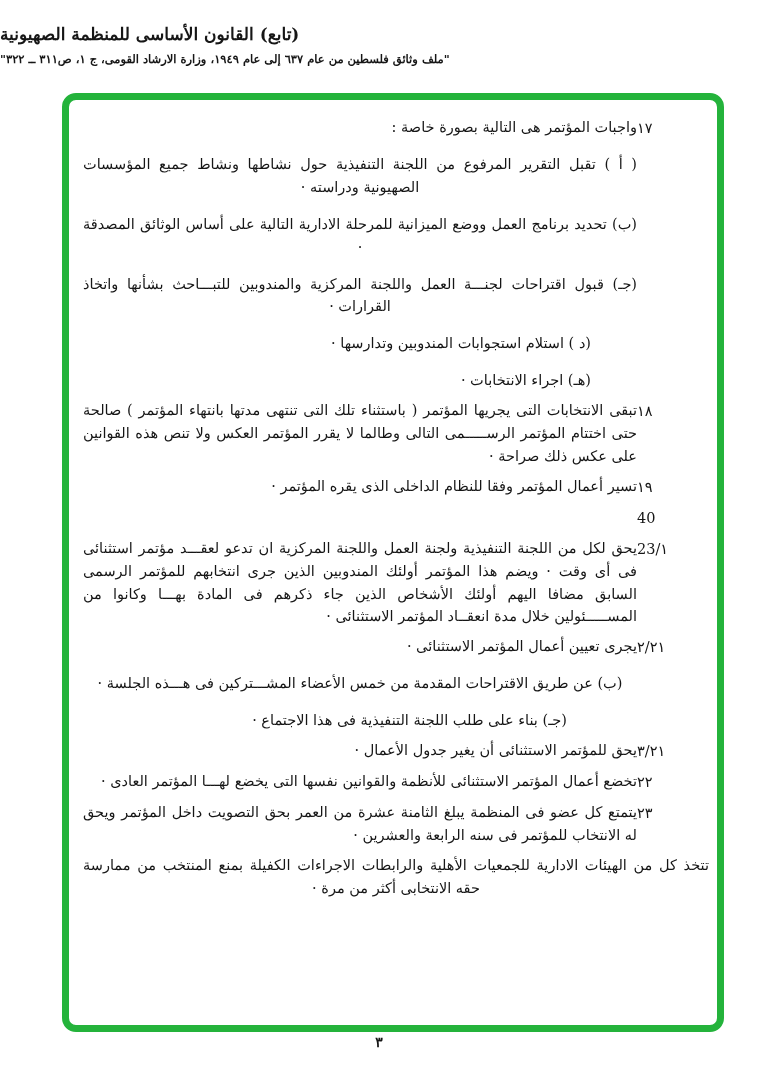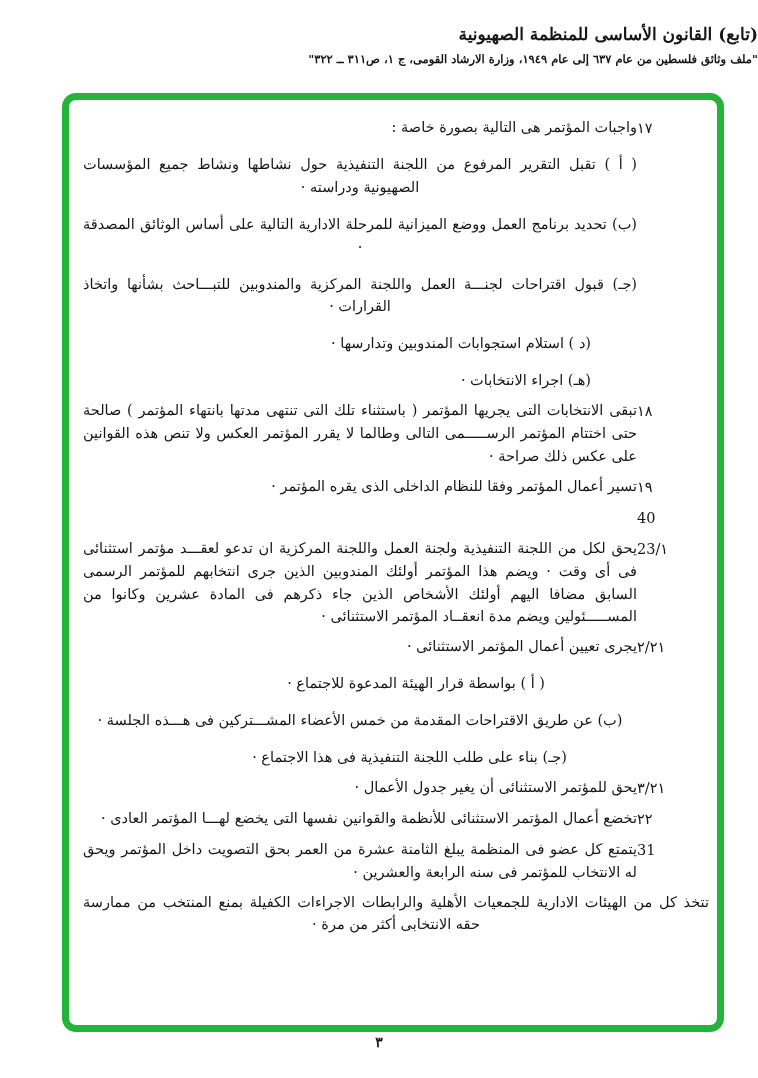--- a/index.html
+++ b/index.html
@@ -4,21 +4,21 @@
 <style>
   html,body{margin:0;padding:0;background:#ffffff;}
   .page{
     position:relative;
     width:758px;height:1078px;
     background:#ffffff;
     font-family:"DejaVu Serif","Liberation Serif",serif;
     color:#161616;
     overflow:hidden;
   }
-  .header{direction:rtl;text-align:right;padding-top:24px;}
+  .header{direction:rtl;text-align:left;padding-top:24px;}
   .title{font-size:17px;font-weight:bold;letter-spacing:0;}
   .citation{font-size:11.5px;font-weight:bold;margin-top:8px;}
   .border-box{
     position:absolute;
     left:62px;top:93px;
     width:626px;height:901px;
     border:7px solid #24b33b;
     border-radius:14px;
     background:#ffffff;
     padding:16px 8px 8px 14px;
@@ -79,50 +79,49 @@
         </div>
       </div>
 
       <div class="article">
         <div class="num">40</div>
       </div>
 
       <div class="article">
         <div class="num">١/23</div>
         <div class="body">
-          <div class="atext">يحق لكل من اللجنة التنفيذية ولجنة العمل واللجنة المركزية ان تدعو لعقـــد مؤتمر استثنائى فى أى وقت · ويضم هذا المؤتمر أولئك المندوبين الذين جرى انتخابهم للمؤتمر الرسمى السابق مضافا اليهم أولئك الأشخاص الذين جاء ذكرهم فى المادة عشرين وكانوا من المســـــئولين ويضم مدة انعقــاد المؤتمر الاستثنائى ·</div>
+          <div class="atext">يحق لكل من اللجنة التنفيذية ولجنة العمل واللجنة المركزية ان تدعو لعقـــد مؤتمر استثنائى فى أى وقت · ويضم هذا المؤتمر أولئك المندوبين الذين جرى انتخابهم للمؤتمر الرسمى السابق مضافا اليهم أولئك الأشخاص الذين جاء ذكرهم فى المادة بهـــا وكانوا من المســـــئولين خلال مدة انعقــاد المؤتمر الاستثنائى ·</div>
         </div>
       </div>
 
       <div class="article">
         <div class="num">٢/٢١</div>
         <div class="body">
           <div class="atext">يجرى تعيين أعمال المؤتمر الاستثنائى ·</div>
-          <div class="subitem ind-lg"><span class="slabel">( أ )</span> <span>بواسطة قرار الهيئة المدعوة للاجتماع ·</span></div>
           <div class="subitem cl"><span class="slabel">(ب)</span> <span>عن طريق الاقتراحات المقدمة من خمس الأعضاء المشـــتركين فى هـــذه الجلسة ·</span></div>
           <div class="subitem ind-md"><span class="slabel">(جـ)</span> <span>بناء على طلب اللجنة التنفيذية فى هذا الاجتماع ·</span></div>
         </div>
       </div>
 
       <div class="article">
         <div class="num">٣/٢١</div>
         <div class="body">
           <div class="atext">يحق للمؤتمر الاستثنائى أن يغير جدول الأعمال ·</div>
         </div>
       </div>
 
       <div class="article">
         <div class="num">٢٢</div>
         <div class="body">
           <div class="atext">تخضع أعمال المؤتمر الاستثنائى للأنظمة والقوانين نفسها التى يخضع لهـــا المؤتمر العادى ·</div>
         </div>
       </div>
 
       <div class="article">
-        <div class="num">31</div>
+        <div class="num">٢٣</div>
         <div class="body">
           <div class="atext">يتمتع كل عضو فى المنظمة يبلغ الثامنة عشرة من العمر بحق التصويت داخل المؤتمر ويحق له الانتخاب للمؤتمر فى سنه الرابعة والعشرين ·</div>
         </div>
       </div>
 
       <div class="article">
         <div class="body">
           <div class="atext cl">تتخذ كل من الهيئات الادارية للجمعيات الأهلية والرابطات الاجراءات الكفيلة بمنع المنتخب من ممارسة حقه الانتخابى أكثر من مرة ·</div>
         </div>
       </div>

